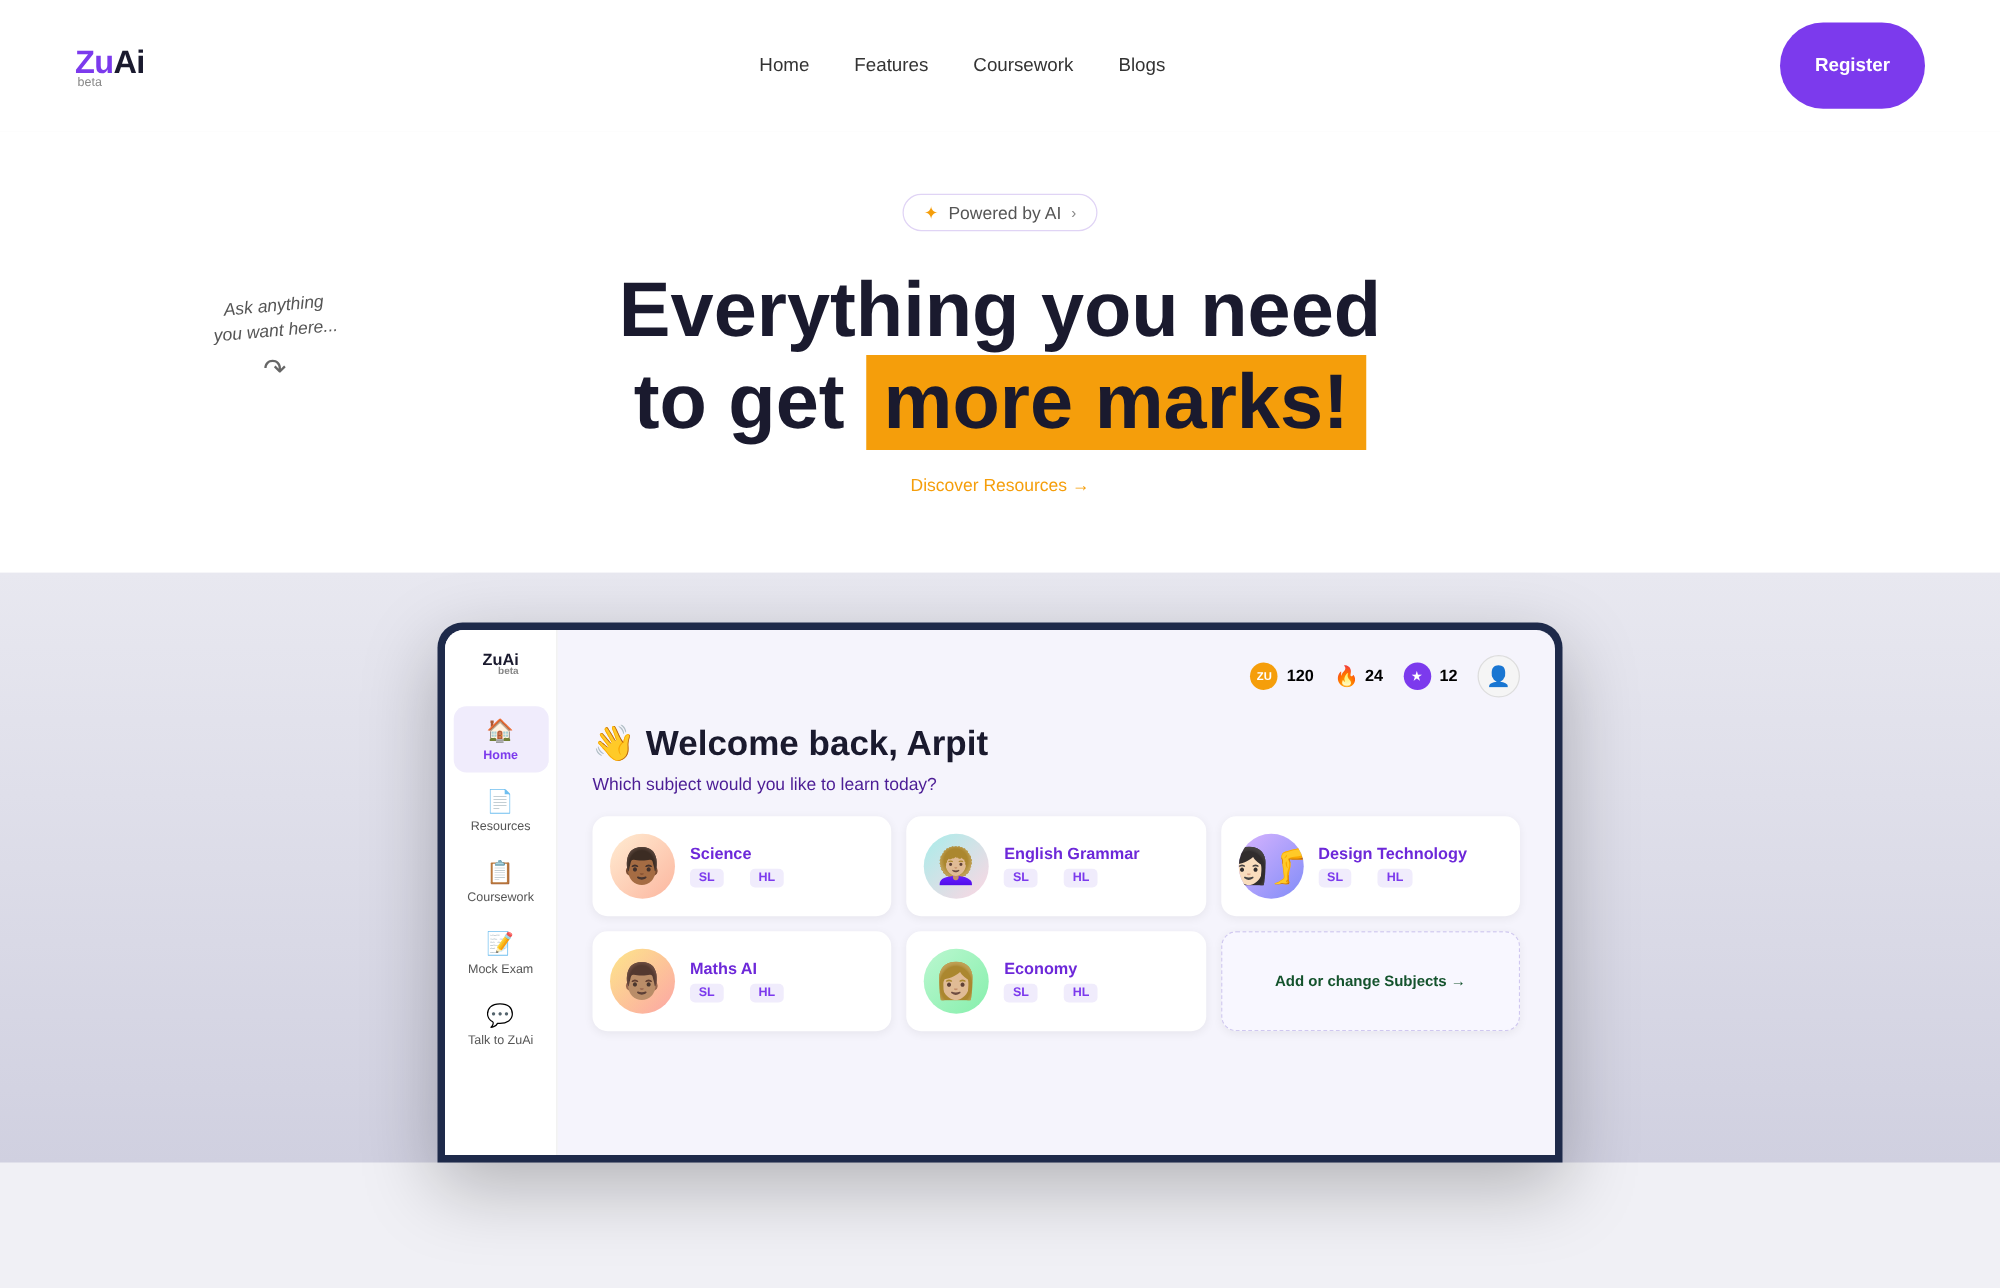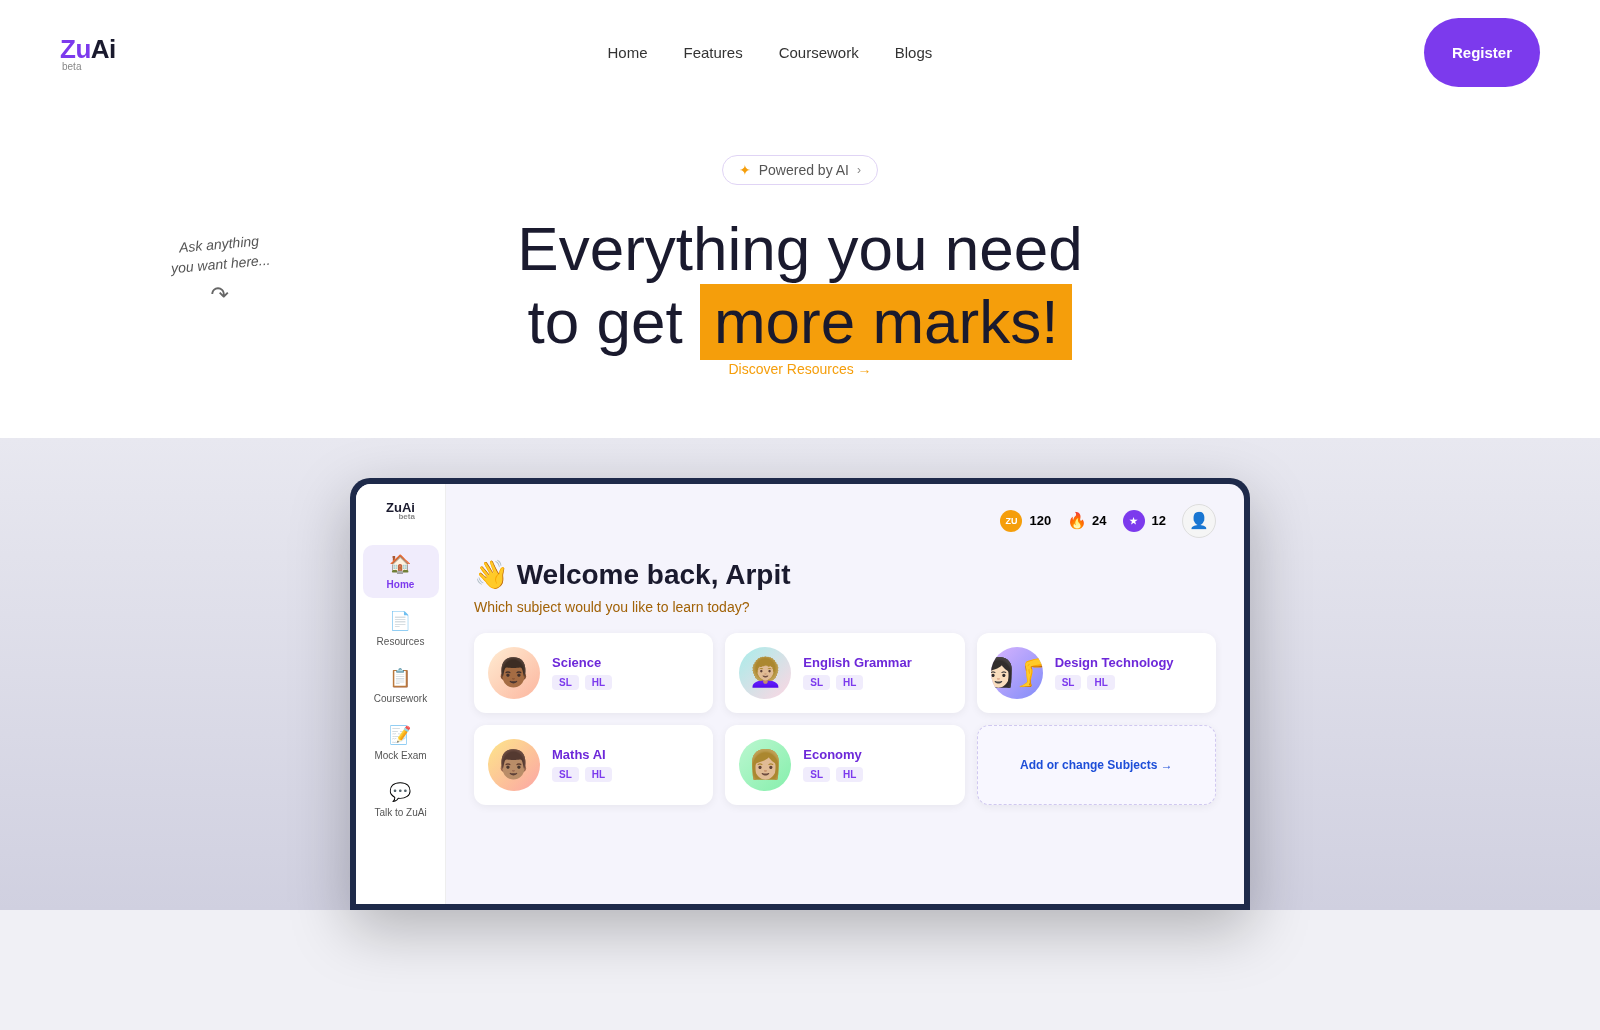--- a/index.html
+++ b/index.html
@@ -76,24 +76,24 @@
       padding: 6px 16px;
       font-size: 14px;
       color: #555;
       margin-bottom: 28px;
       cursor: pointer;
     }
     .powered-badge .star { color: #f59e0b; }
     .powered-badge .arrow { color: #888; font-size: 12px; }
     .hero-title {
       font-size: 62px;
-      font-weight: 400;
+      font-weight: 700;
       color: #1a1a2e;
       line-height: 1.15;
-      margin-bottom: 0;
+      margin-bottom: 20px;
     }
     .hero-title .highlight {
       background: #f59e0b;
       color: #1a1a2e;
       padding: 2px 14px;
       border-radius: 0;
       display: inline-block;
     }
     .search-container {
       position: relative;
@@ -265,21 +265,21 @@
       font-size: 16px;
     }
     .welcome-title {
       font-size: 28px;
       font-weight: 800;
       color: #1a1a2e;
       margin-bottom: 8px;
     }
     .subtitle {
       font-size: 14px;
-      color: #a16207;
+      color: #4c1d95;
       margin-bottom: 18px;
     }
 
     
     .subjects-grid {
       display: grid;
       grid-template-columns: repeat(3, 1fr);
       gap: 12px;
     }
     .subject-card {
@@ -308,33 +308,33 @@
     .subject-avatar.purple { background: linear-gradient(135deg, #d8b4fe, #818cf8); }
     .subject-avatar.brown { background: linear-gradient(135deg, #fde68a, #fca5a5); }
     .subject-avatar.green { background: linear-gradient(135deg, #bbf7d0, #86efac); }
     .subject-info { flex: 1; }
     .subject-name {
       font-size: 13px;
       font-weight: 700;
       color: #6d28d9;
       margin-bottom: 5px;
     }
-    .subject-tags { display: flex; gap: 6px; }
+    .subject-tags { display: flex; gap: 21px; }
     .tag {
       font-size: 10px;
       font-weight: 600;
       padding: 2px 7px;
       border-radius: 4px;
       background: #f0ecfc;
       color: #7c3aed;
     }
     .add-card {
       background: #f8f7ff;
       border: 1.5px dashed #d0c8f0;
-      color: #1d4ed8;
+      color: #14532d;
       font-size: 12px;
       font-weight: 600;
       justify-content: center;
       text-align: center;
       padding: 14px;
     }
 
     .zu-badge {
       width: 22px; height: 22px;
       border-radius: 50%;

